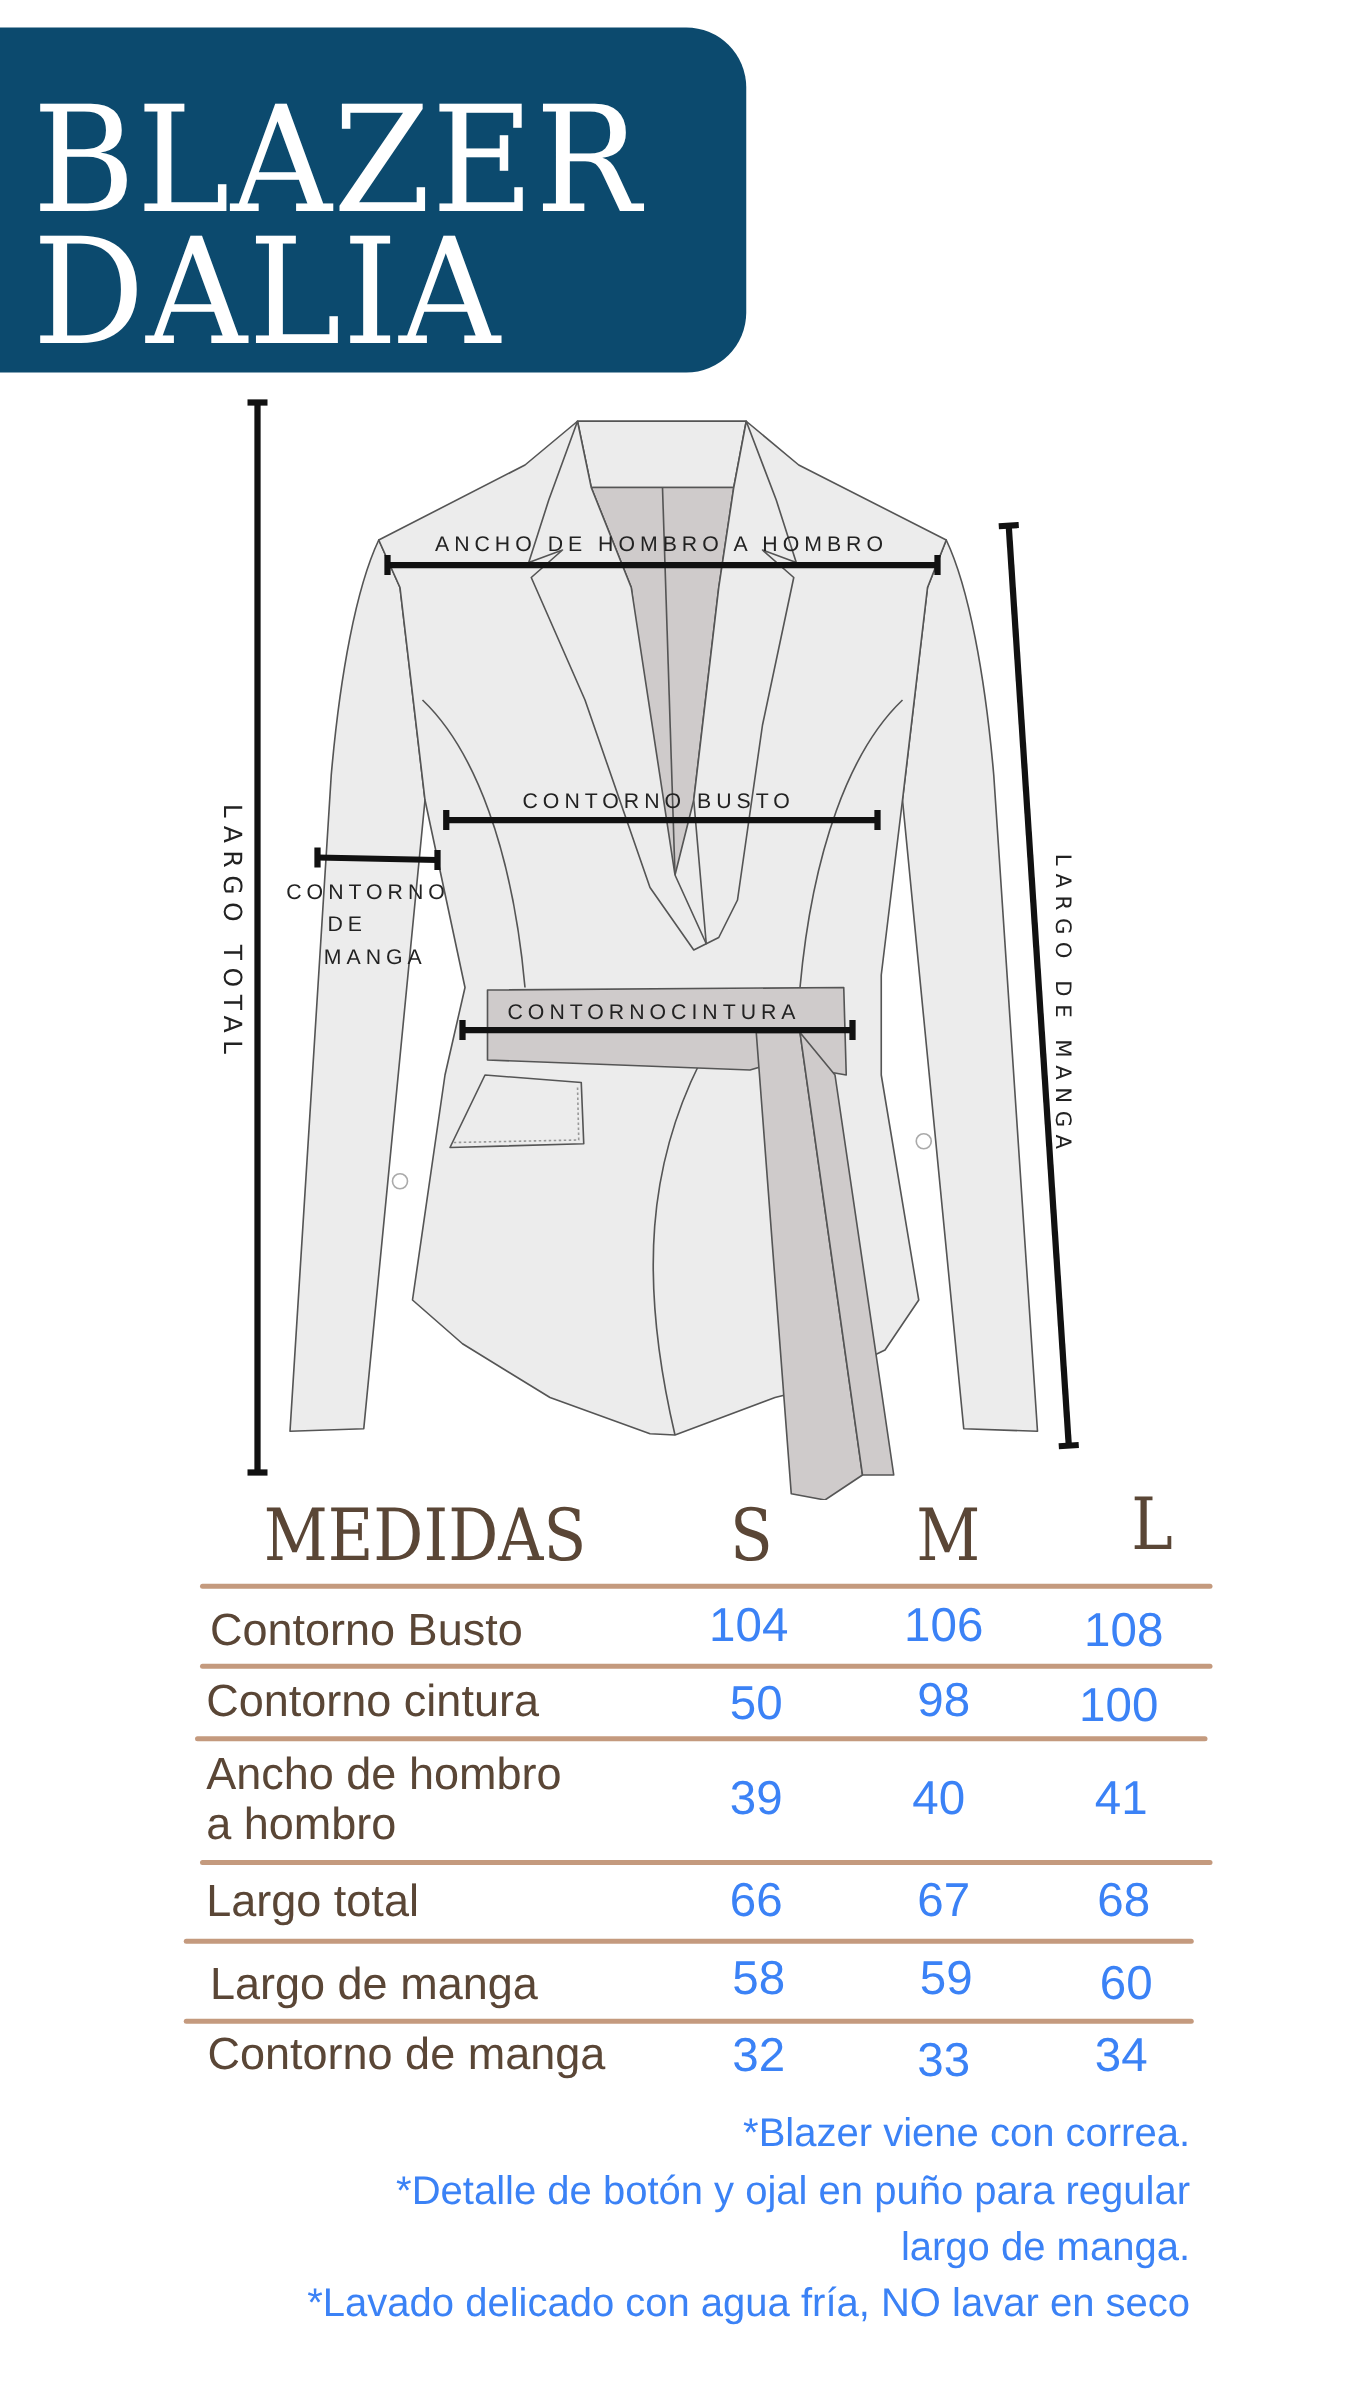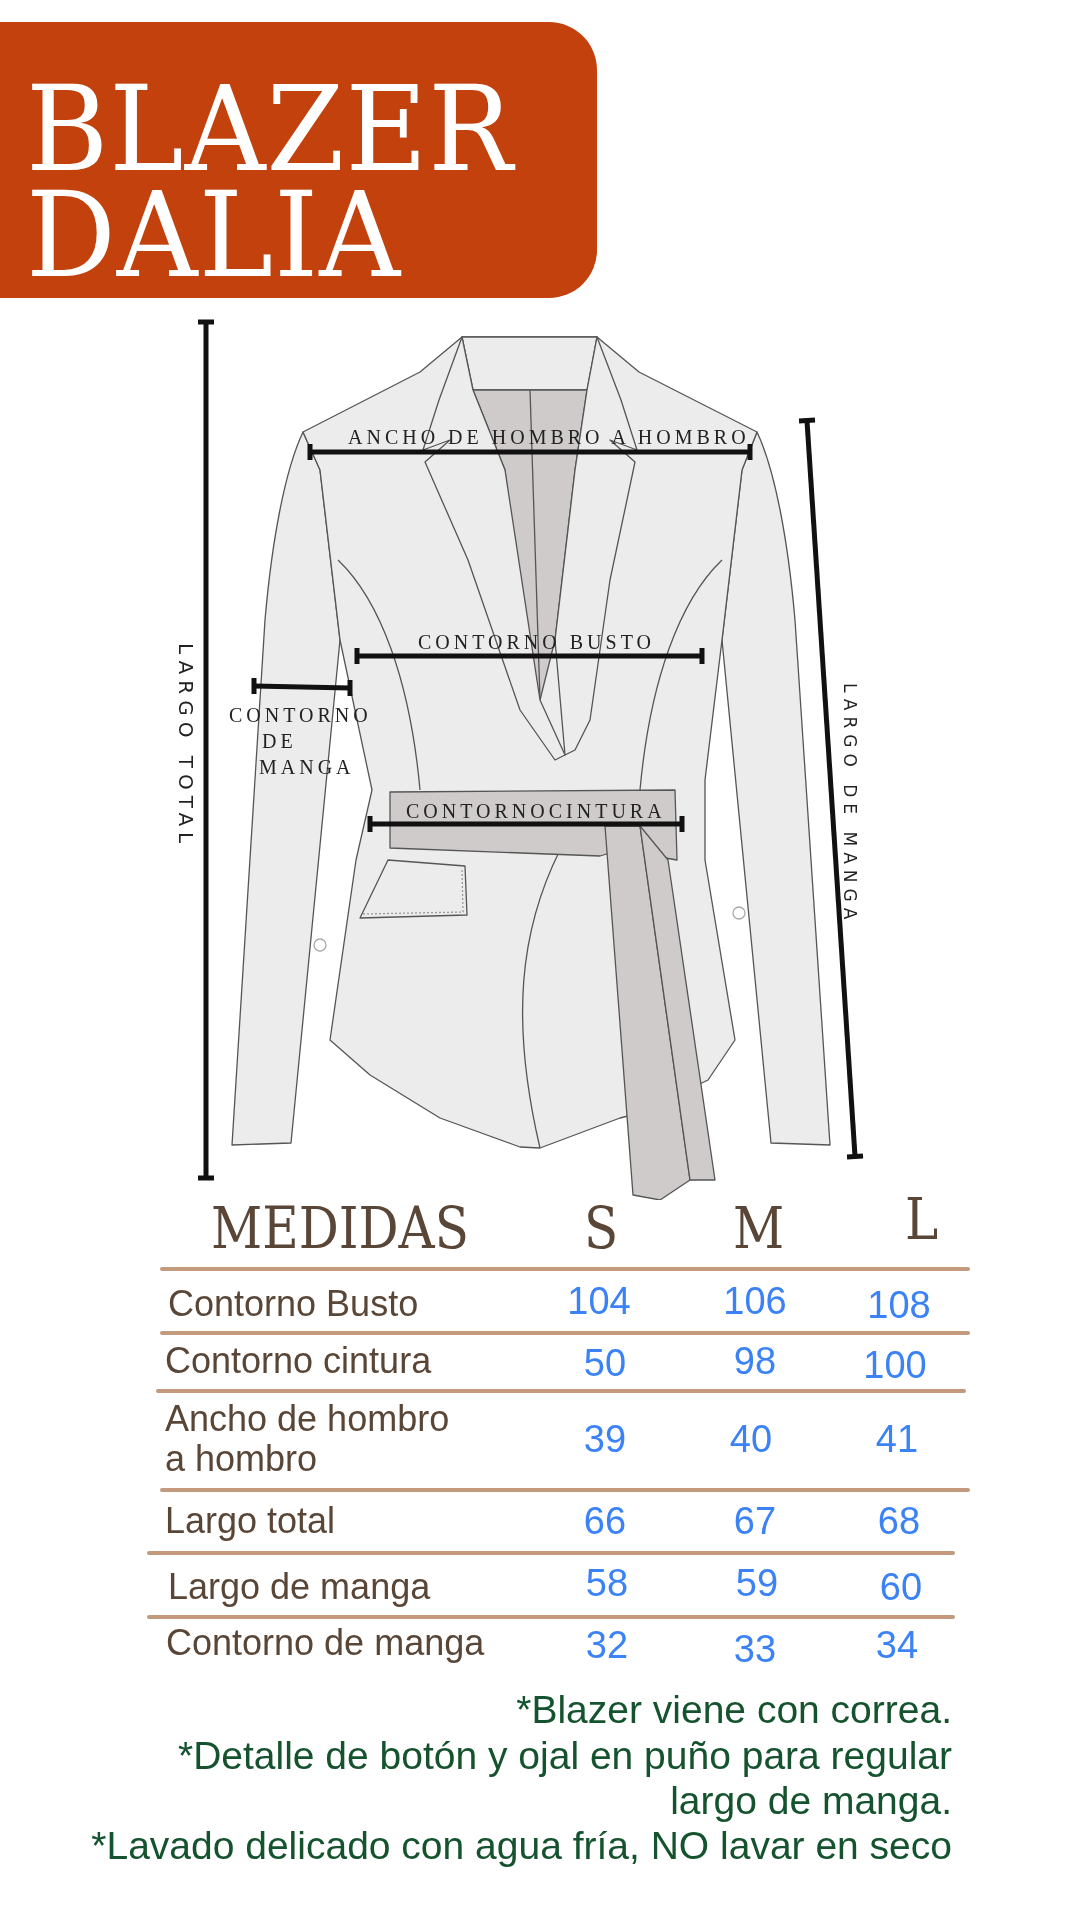--- a/index.html
+++ b/index.html
@@ -1,28 +1,28 @@
 <!DOCTYPE html>
 <html><head>
 <meta charset="utf-8">
 <style>
   html,body{margin:0;padding:0;background:#ffffff;}
   body{width:1080px;height:1920px;position:relative;overflow:hidden;font-family:"DejaVu Sans",sans-serif;color:#5a4636;}
-  .header{position:absolute;left:0;top:22px;width:597px;height:276px;background:#c2410c;border-radius:0 48px 48px 0;}
+  .header{position:absolute;left:0;top:22px;width:597px;height:276px;background:#0c4a6e;border-radius:0 48px 48px 0;}
   .title{position:absolute;left:26px;font-family:"DejaVu Serif",serif;color:#ffffff;font-size:112px;letter-spacing:1px;line-height:1;font-weight:normal;transform:scaleY(1.05);transform-origin:left top;}
   .title.l1{top:48px;}
   .title.l2{top:154px;}
   svg.illus{position:absolute;left:0;top:0;}
-  .lbl{position:absolute;font-family:Liberation Serif, serif;font-size:20px;letter-spacing:4px;color:#222;white-space:nowrap;font-weight:300;}
+  .lbl{position:absolute;font-family:Liberation Sans, sans-serif;font-size:17px;letter-spacing:4px;color:#222;white-space:nowrap;font-weight:300;}
   .vlbl{position:absolute;font-size:20px;letter-spacing:6px;color:#222;white-space:nowrap;transform-origin:left top;}
   .th{position:absolute;font-family:"DejaVu Serif",serif;color:#5a4636;font-size:50px;line-height:1;transform:scaleY(1.15);transform-origin:left bottom;}
   .hr{position:absolute;height:4px;background:#c49a7e;border-radius:2px;}
   .cell{position:absolute;font-family:"Liberation Sans",sans-serif;font-size:36px;color:#5a4636;line-height:1.15;white-space:nowrap;}
   .num{position:absolute;font-family:"Liberation Sans",sans-serif;font-size:38px;color:#3b82f6;text-align:center;width:90px;white-space:nowrap;}
-  .note{position:absolute;right:128px;font-family:"Liberation Sans",sans-serif;font-size:39px;color:#14532d;text-align:right;white-space:nowrap;}
+  .note{position:absolute;right:128px;font-family:"Liberation Sans",sans-serif;font-size:32px;color:#3b82f6;text-align:right;white-space:nowrap;}
 </style>
 </head>
 <body>
 
 <div class="header">
   <div class="title l1">BLAZER</div>
   <div class="title l2">DALIA</div>
 </div>
 
 <svg class="illus" width="1080" height="1200" viewBox="0 0 1080 1200">

